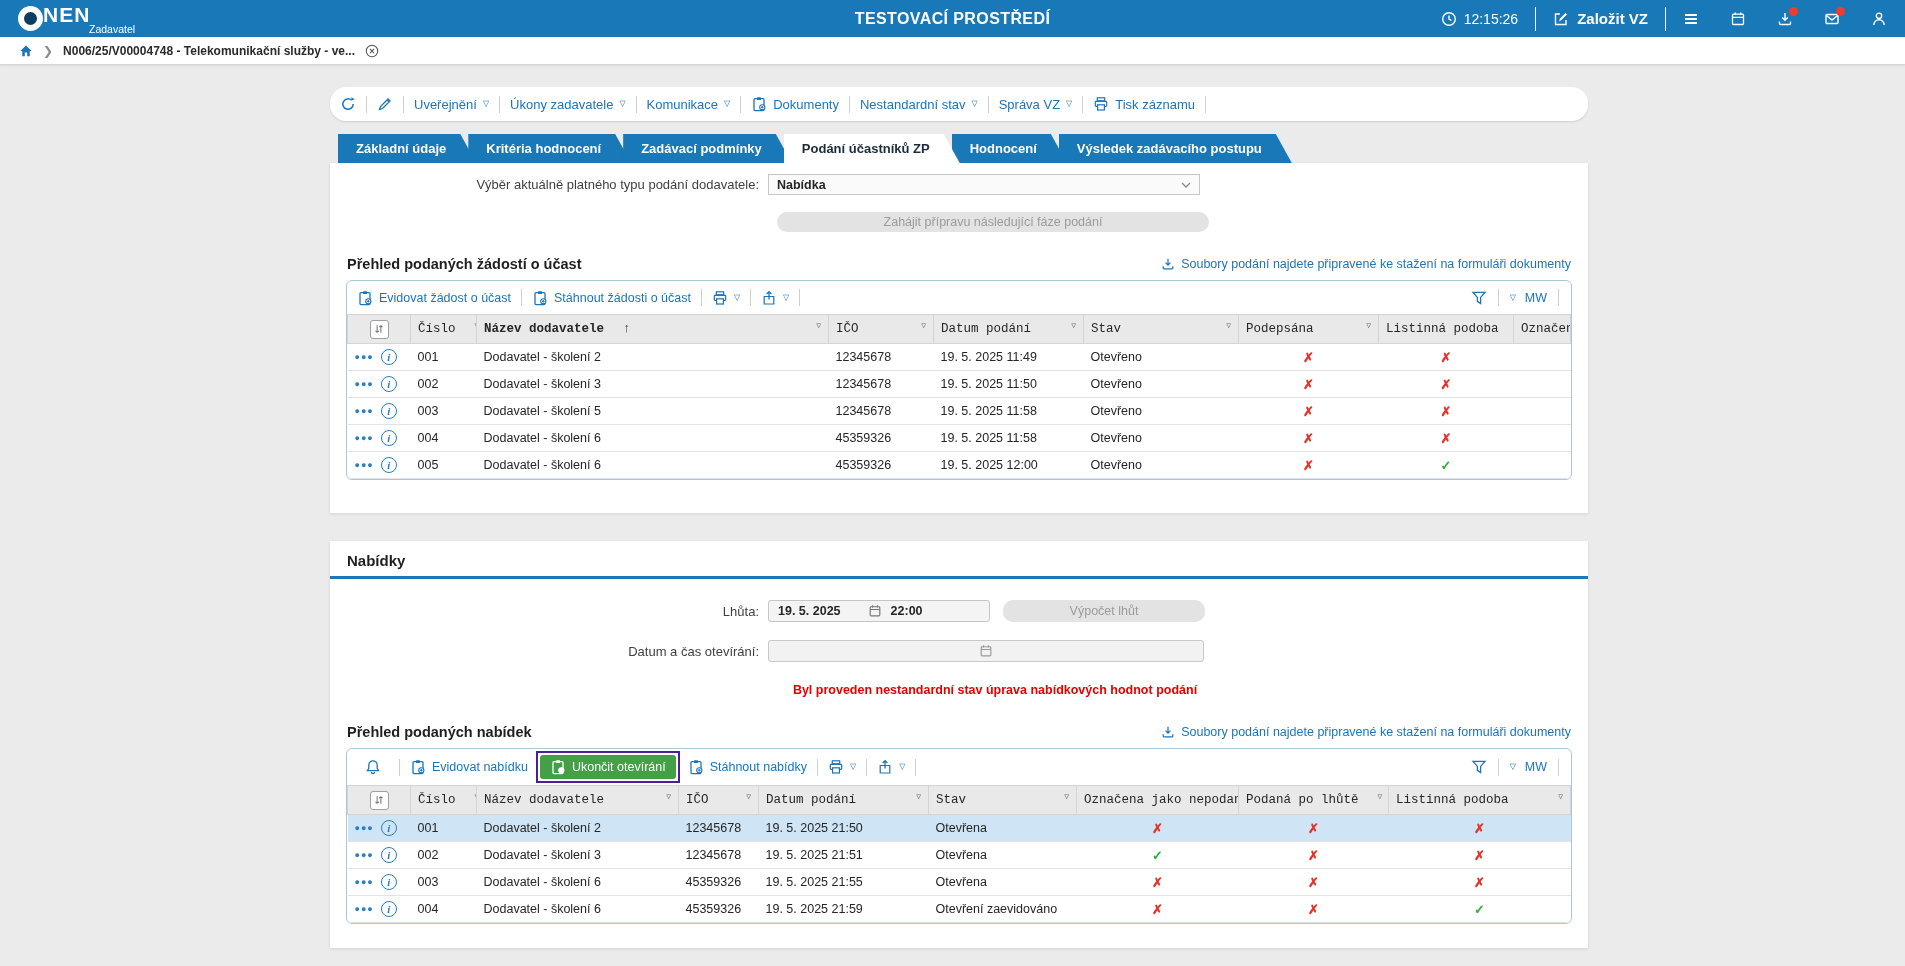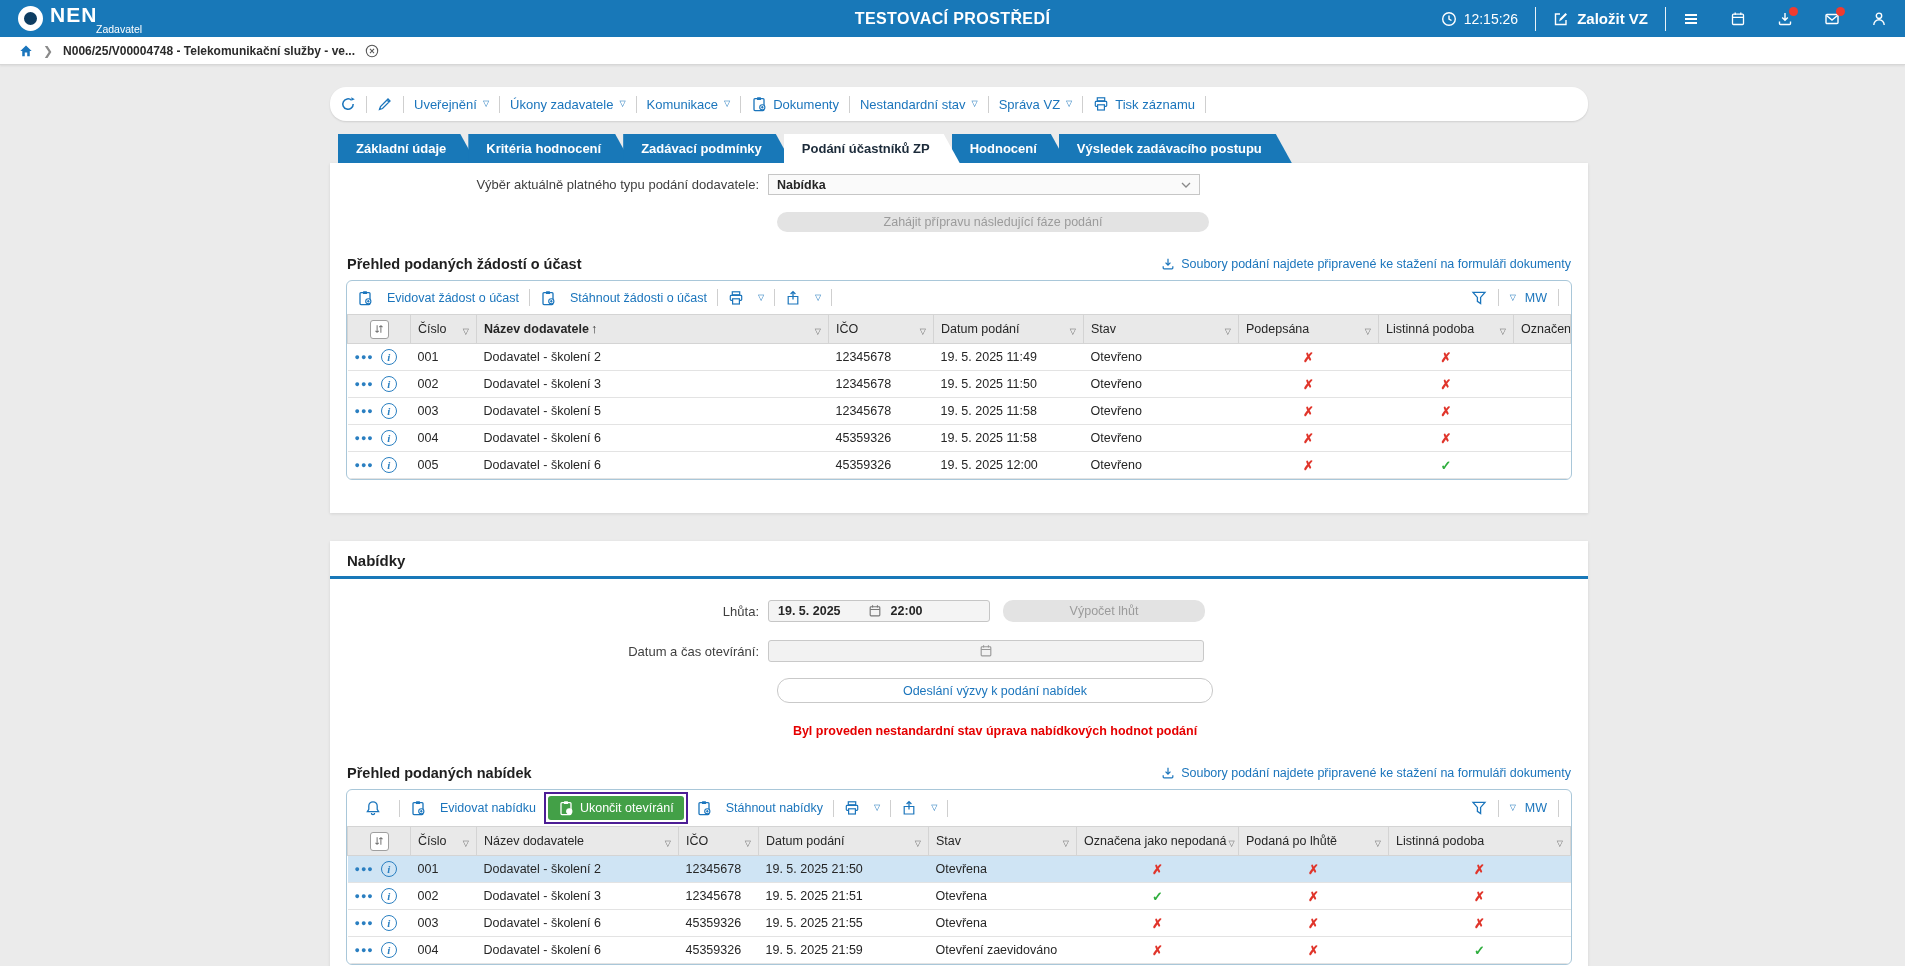--- a/index.html
+++ b/index.html
@@ -5,21 +5,21 @@
   * { margin:0; padding:0; box-sizing:border-box; }
   html,body { width:1905px; height:966px; }
   body { font-family:"Liberation Sans", sans-serif; background:#ebebeb; overflow:hidden; color:#262626; }
   svg { display:block; }
   .ic { width:16px; height:16px; }
   .ic14 { width:14px; height:14px; }
   .ic12 { width:12px; height:12px; }
 
   
   .topbar { height:37px; background:#1878b8; display:flex; align-items:center; color:#fff; position:relative; padding:0 18px; }
-  .brand { display:flex; align-items:center; gap:7px; }
+  .brand { display:flex; align-items:center; }
   .logo-ring { width:25px; height:25px; border:6px solid #fff; border-radius:50%; background:#0d3d62; }
   .brand-text { position:relative; height:32px; width:120px; }
   .brand-nen { font-size:21px; font-weight:700; letter-spacing:1px; position:absolute; top:0; left:0; }
   .brand-sub { position:absolute; left:46px; top:20px; font-size:10.5px; font-weight:400; }
   .top-title { position:absolute; left:50%; top:50%; transform:translate(-50%,-50%); font-weight:700; font-size:16px; letter-spacing:.4px; }
   .top-right { margin-left:auto; display:flex; align-items:center; gap:17px; }
   .top-time { display:flex; align-items:center; gap:7px; font-size:14px; }
   .vdiv { width:1px; height:24px; background:#fff; opacity:.9; }
   .create-vz { display:flex; align-items:center; gap:8px; font-weight:700; font-size:15px; cursor:pointer; }
   .badge-wrap { position:relative; }
@@ -58,29 +58,29 @@
 
   
   .head-row { display:flex; justify-content:space-between; align-items:center; margin:24px 17px 8px 17px; }
   .sec-title { font-size:14.5px; font-weight:700; color:#1f1f1f; }
   .dl-link { display:flex; align-items:center; gap:6px; color:#1b75bc; font-size:12.5px; cursor:pointer; }
 
   
   .panel { margin:0 16px; border:1px solid #a9c7d9; border-radius:6px; background:#fff; overflow:hidden; }
   .panel-toolbar { display:flex; align-items:center; padding:0 10px; font-size:12.5px; color:#1b75bc; }
   .pt1 { height:33px; } .pt2 { height:36px; }
-  .pt-item { display:flex; align-items:center; gap:14px; cursor:pointer; white-space:nowrap; }
+  .pt-item { display:flex; align-items:center; gap:6px; cursor:pointer; white-space:nowrap; }
   .pt-right { margin-left:auto; display:flex; align-items:center; gap:9px; }
   .mw { color:#1b75bc; font-size:12.5px; cursor:pointer; }
   .red-outline { border:2px solid #4c1d95; padding:2px; margin:0 8px; }
   .btn-green { display:flex; align-items:center; gap:6px; background:#43a047; color:#fff; border:none; border-radius:3px; font-size:12.5px; padding:4px 10px; cursor:pointer; font-family:inherit; }
 
   table { width:100%; border-collapse:collapse; table-layout:fixed; font-size:12.5px; }
   thead th { background:#e9e9e9; border:1px solid #d4d4d4; height:29px; font-weight:400; text-align:left; padding:0 7px; white-space:nowrap; overflow:hidden; }
-  .th-flex { display:flex; align-items:flex-end; gap:2px; }
+  .th-flex { display:flex; align-items:flex-start; gap:19px;font-family:Liberation Mono, monospace; }
   .th-flex .tri { margin-left:auto; }
   th.sorted .lbl { font-weight:700; }
   .sort-arrow { font-weight:700; color:#333; }
   tbody td { border-bottom:1px solid #e3e3e3; height:27px; padding:0 7px; white-space:nowrap; overflow:hidden; }
   tbody tr.hl td { background:#cfe4f4; }
   .cell-actions { display:flex; align-items:center; gap:7px; }
   .dots { color:#2a7fc1; font-size:9px; letter-spacing:1px; cursor:pointer; }
   .info-ic { width:16px; height:16px; border:1.5px solid #2a7fc1; border-radius:50%; color:#2a7fc1; font-family:"Liberation Serif",serif; font-style:italic; font-weight:700; font-size:11px; display:flex; align-items:center; justify-content:center; cursor:pointer; }
   .swapbox { width:19px; height:19px; border:1px solid #9f9f9f; border-radius:3px; background:#fff; display:flex; align-items:center; justify-content:center; margin:0 auto; cursor:pointer; }
   .mark { font-weight:700; font-size:13px; }
@@ -536,21 +536,20 @@
 
     <div class="form-row" style="margin-top:18px">
       <span class="form-label">Datum a čas otevírání:</span>
       <div class="open-field">
         <svg class="ic14" style="color:#999">
             <use href="#ic-cal"></use>
           </svg>
       </div>
     </div>
 
-    <button class="send-btn">Odeslání výzvy k podání nabídek</button>
 
     <div class="warning">Byl proveden nestandardní stav úprava nabídkových hodnot podání</div>
 
     <div class="head-row" style="margin-top:27px">
       <span class="sec-title">Přehled podaných nabídek</span>
       <span class="dl-link">
         <svg class="ic14">
             <use href="#ic-dl"></use>
           </svg>
         <span>Soubory podání najdete připravené ke stažení na formuláři dokumenty</span>

